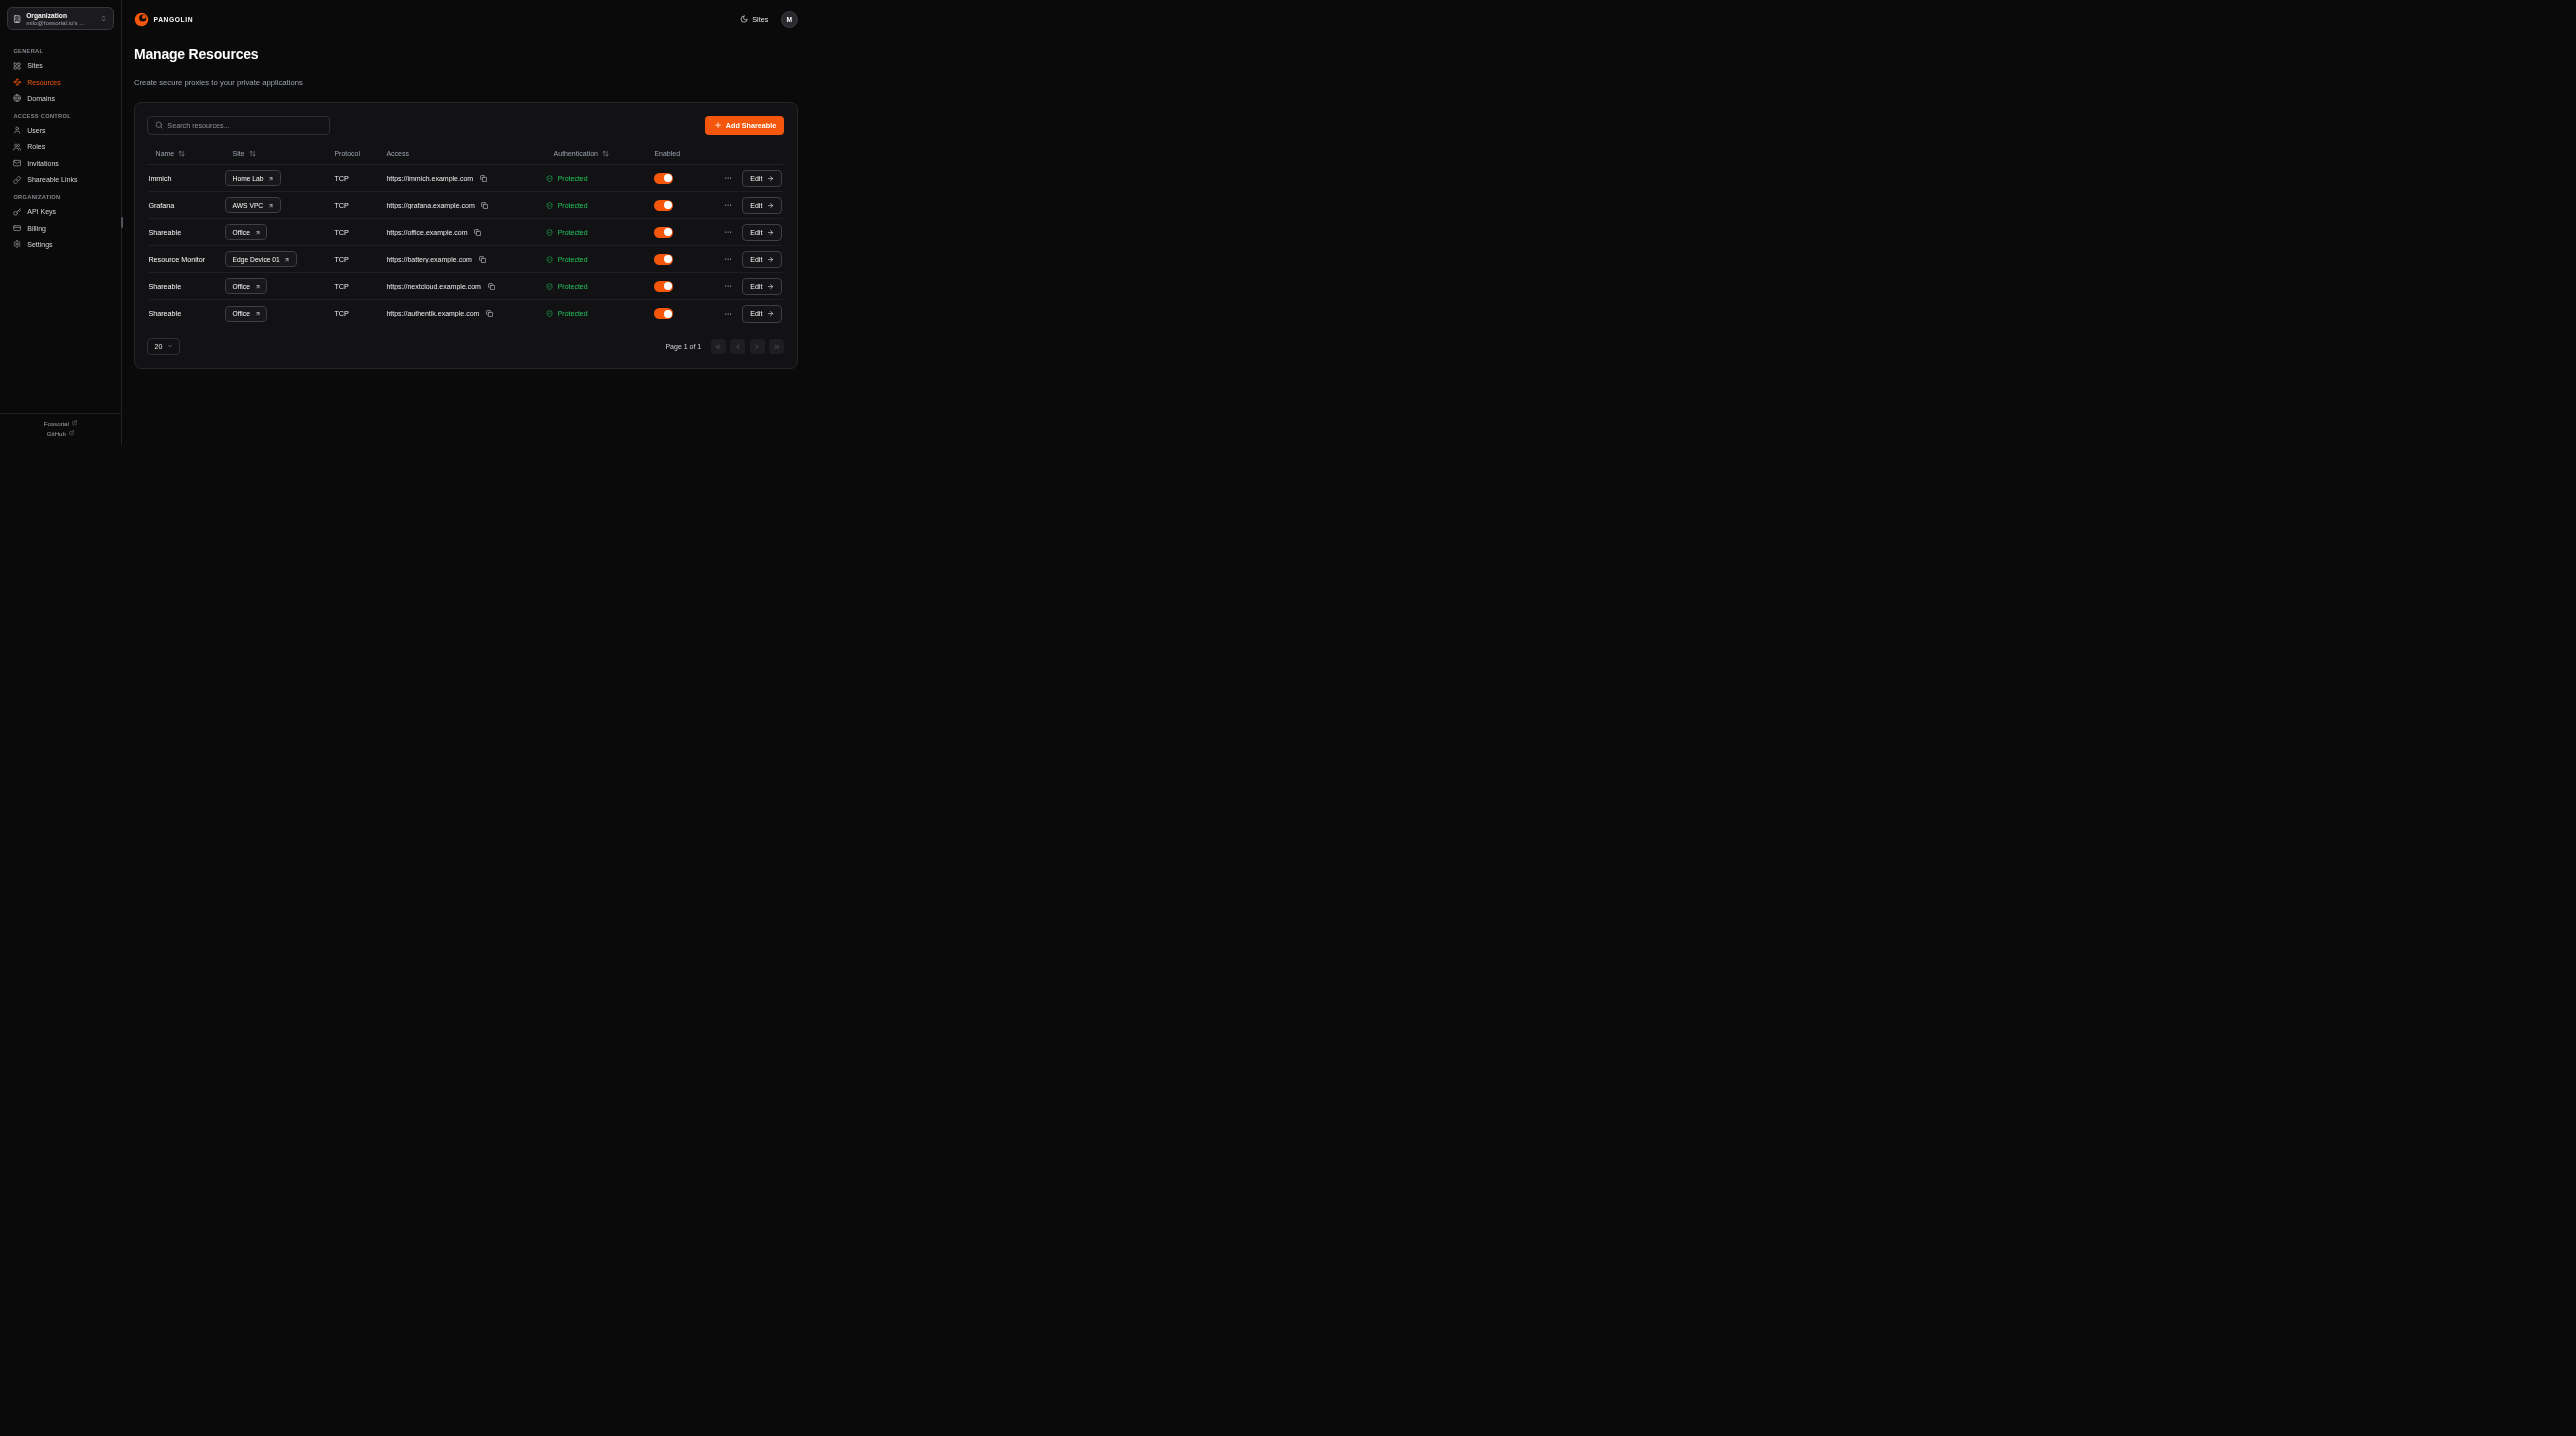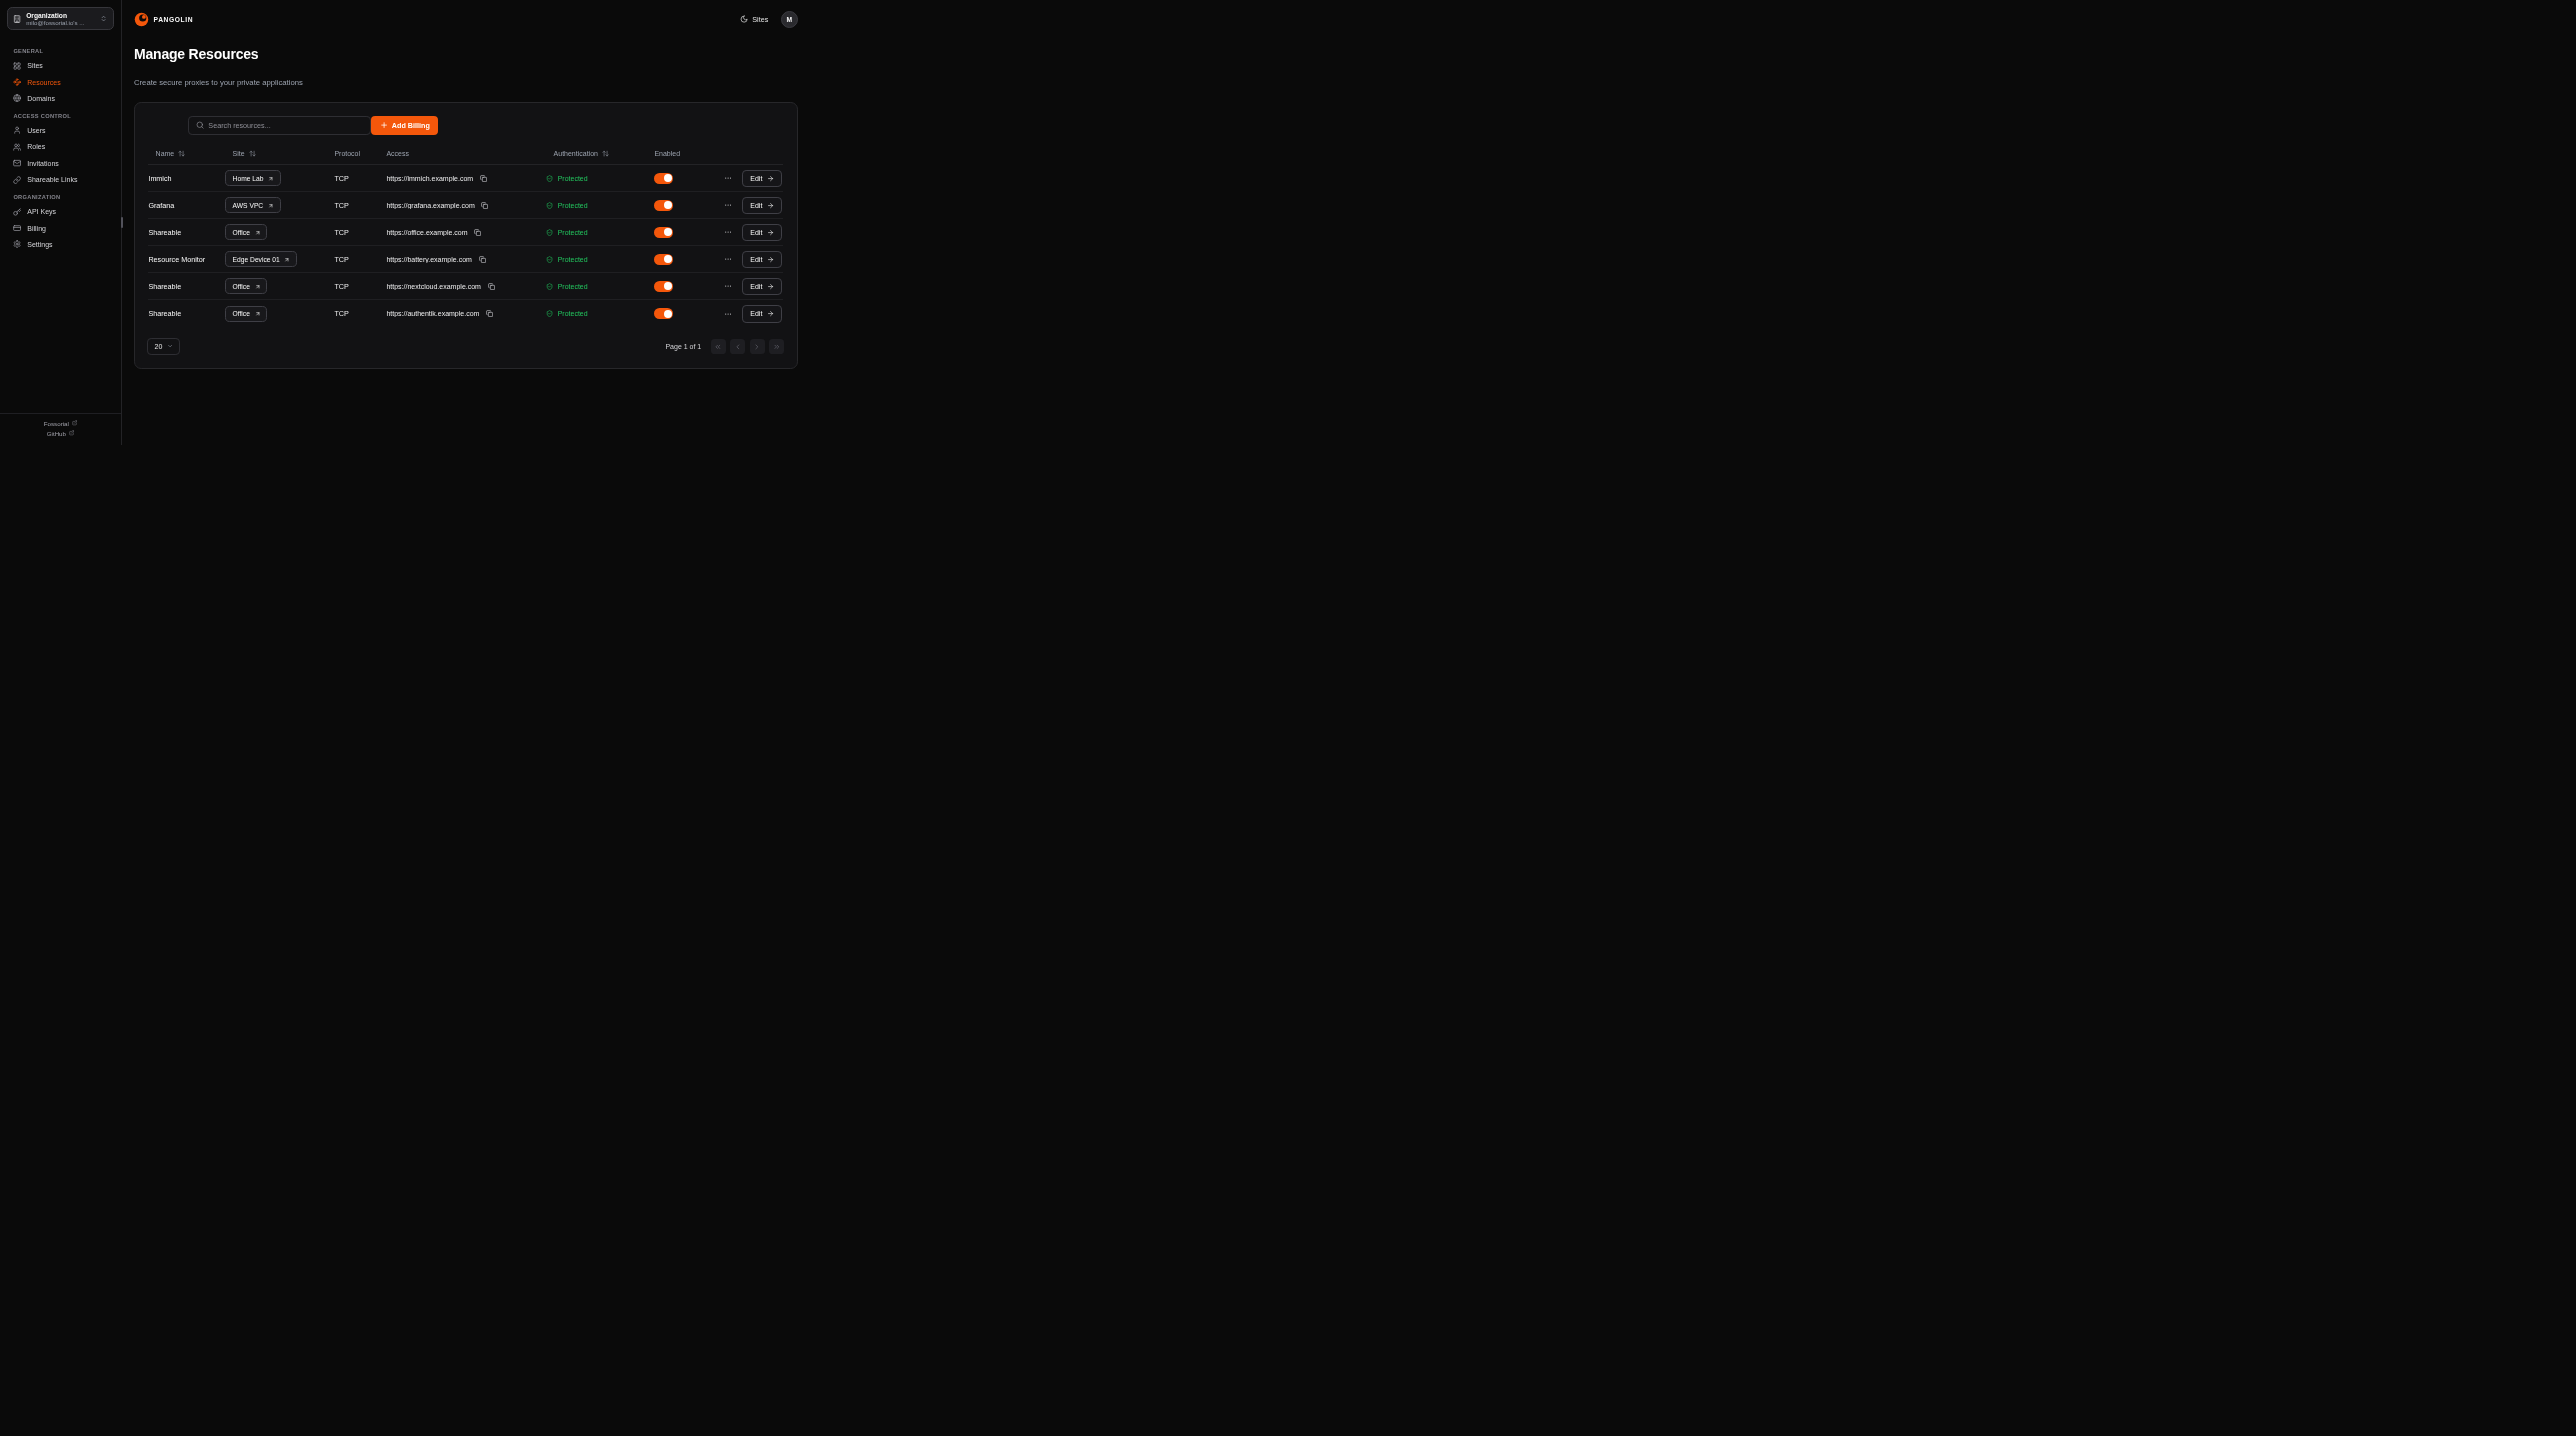--- a/index.html
+++ b/index.html
@@ -87,21 +87,21 @@
 
   .page-head { margin-top: 7.2px; }
   .page-title { font-size: 14px; font-weight: 800; letter-spacing: -0.2px; color: #ffffff; }
   .page-subtitle { margin-top: 16px; font-size: 7.7px; color: #9ca3af; }
 
   .card {
     margin-top: 15px;
     background: #121214; border: 0.5px solid #27272a; border-radius: 7.2px;
     padding: 12.4px;
   }
-  .card-toolbar { display: flex; align-items: center; margin-bottom: 7.2px; margin-left: 41px; }
+  .card-toolbar { display: flex; align-items: center; justify-content: space-between; margin-bottom: 7.2px; }
   .search-box {
     display: flex; align-items: center; gap: 4.6px;
     width: 183px; height: 19.6px;
     border: 0.5px solid #2e2e33; border-radius: 4.1px;
     padding: 0 6.2px; color: #8f8f97;
   }
   .search-box input {
     flex: 1; background: transparent; border: none; outline: none;
     color: #fafafa; font-size: 7.2px; font-family: inherit;
   }
@@ -442,21 +442,21 @@
       <label class="search-box">
         <svg class="ic" viewBox="0 0 16 16" width="8.2" height="8.2">
             <use href="#i-search"></use>
           </svg>
         <input type="text" placeholder="Search resources..." style="">
       </label>
       <button class="btn-primary">
         <svg class="ic" viewBox="0 0 16 16" width="8.2" height="8.2">
             <use href="#i-plus"></use>
           </svg>
-        <span>Add Billing</span>
+        <span>Add Shareable</span>
       </button>
     </div>
 
     <div class="table">
 
       <div class="thead">
         <div class="th">
           <button class="th-btn">
             <span>Name</span>
             <svg class="ic ic-sm" viewBox="0 0 14 14" width="7.2" height="7.2">

